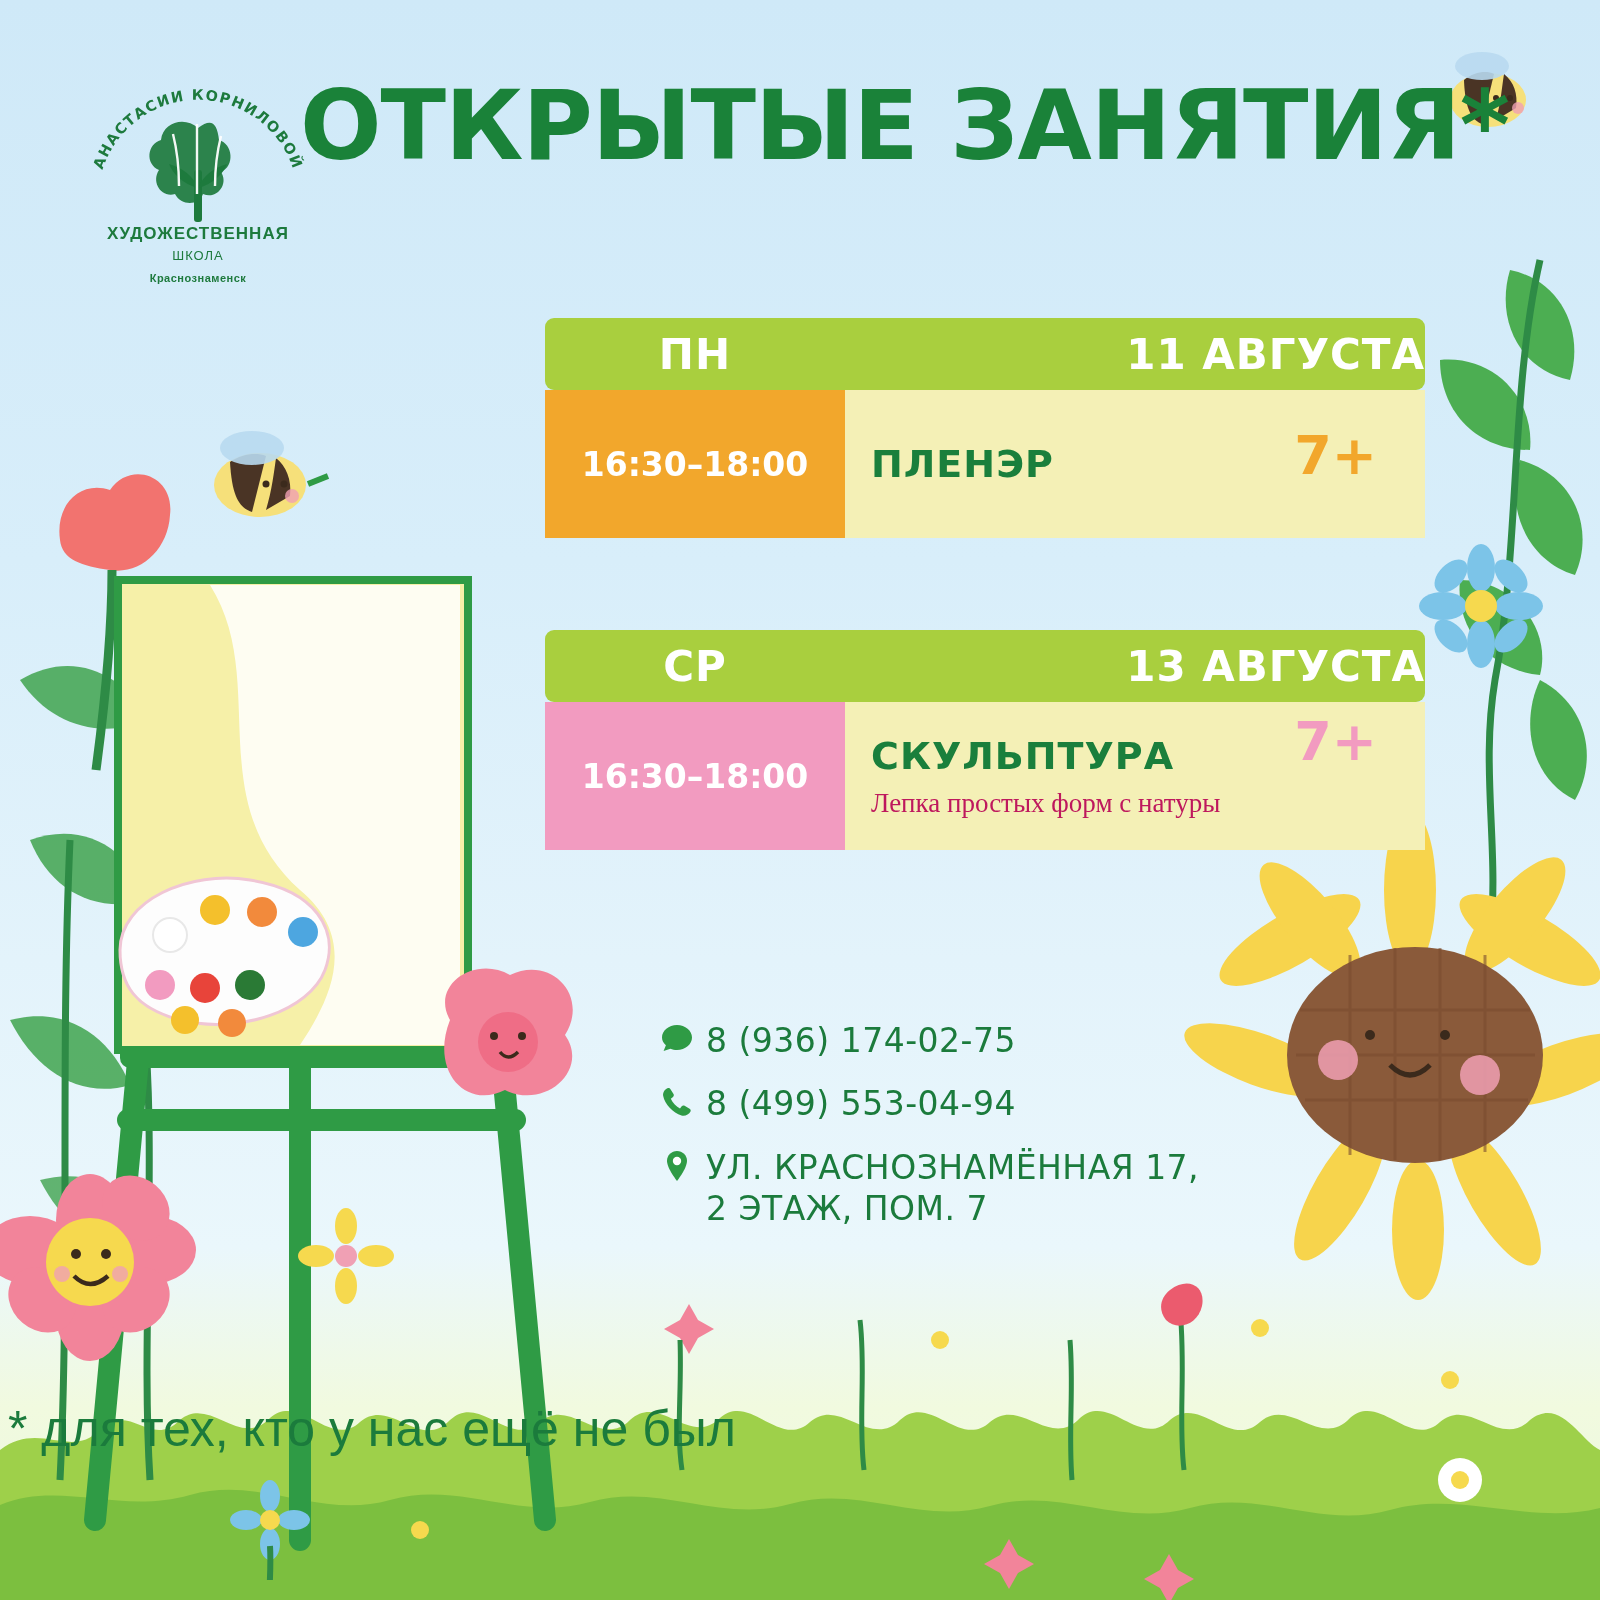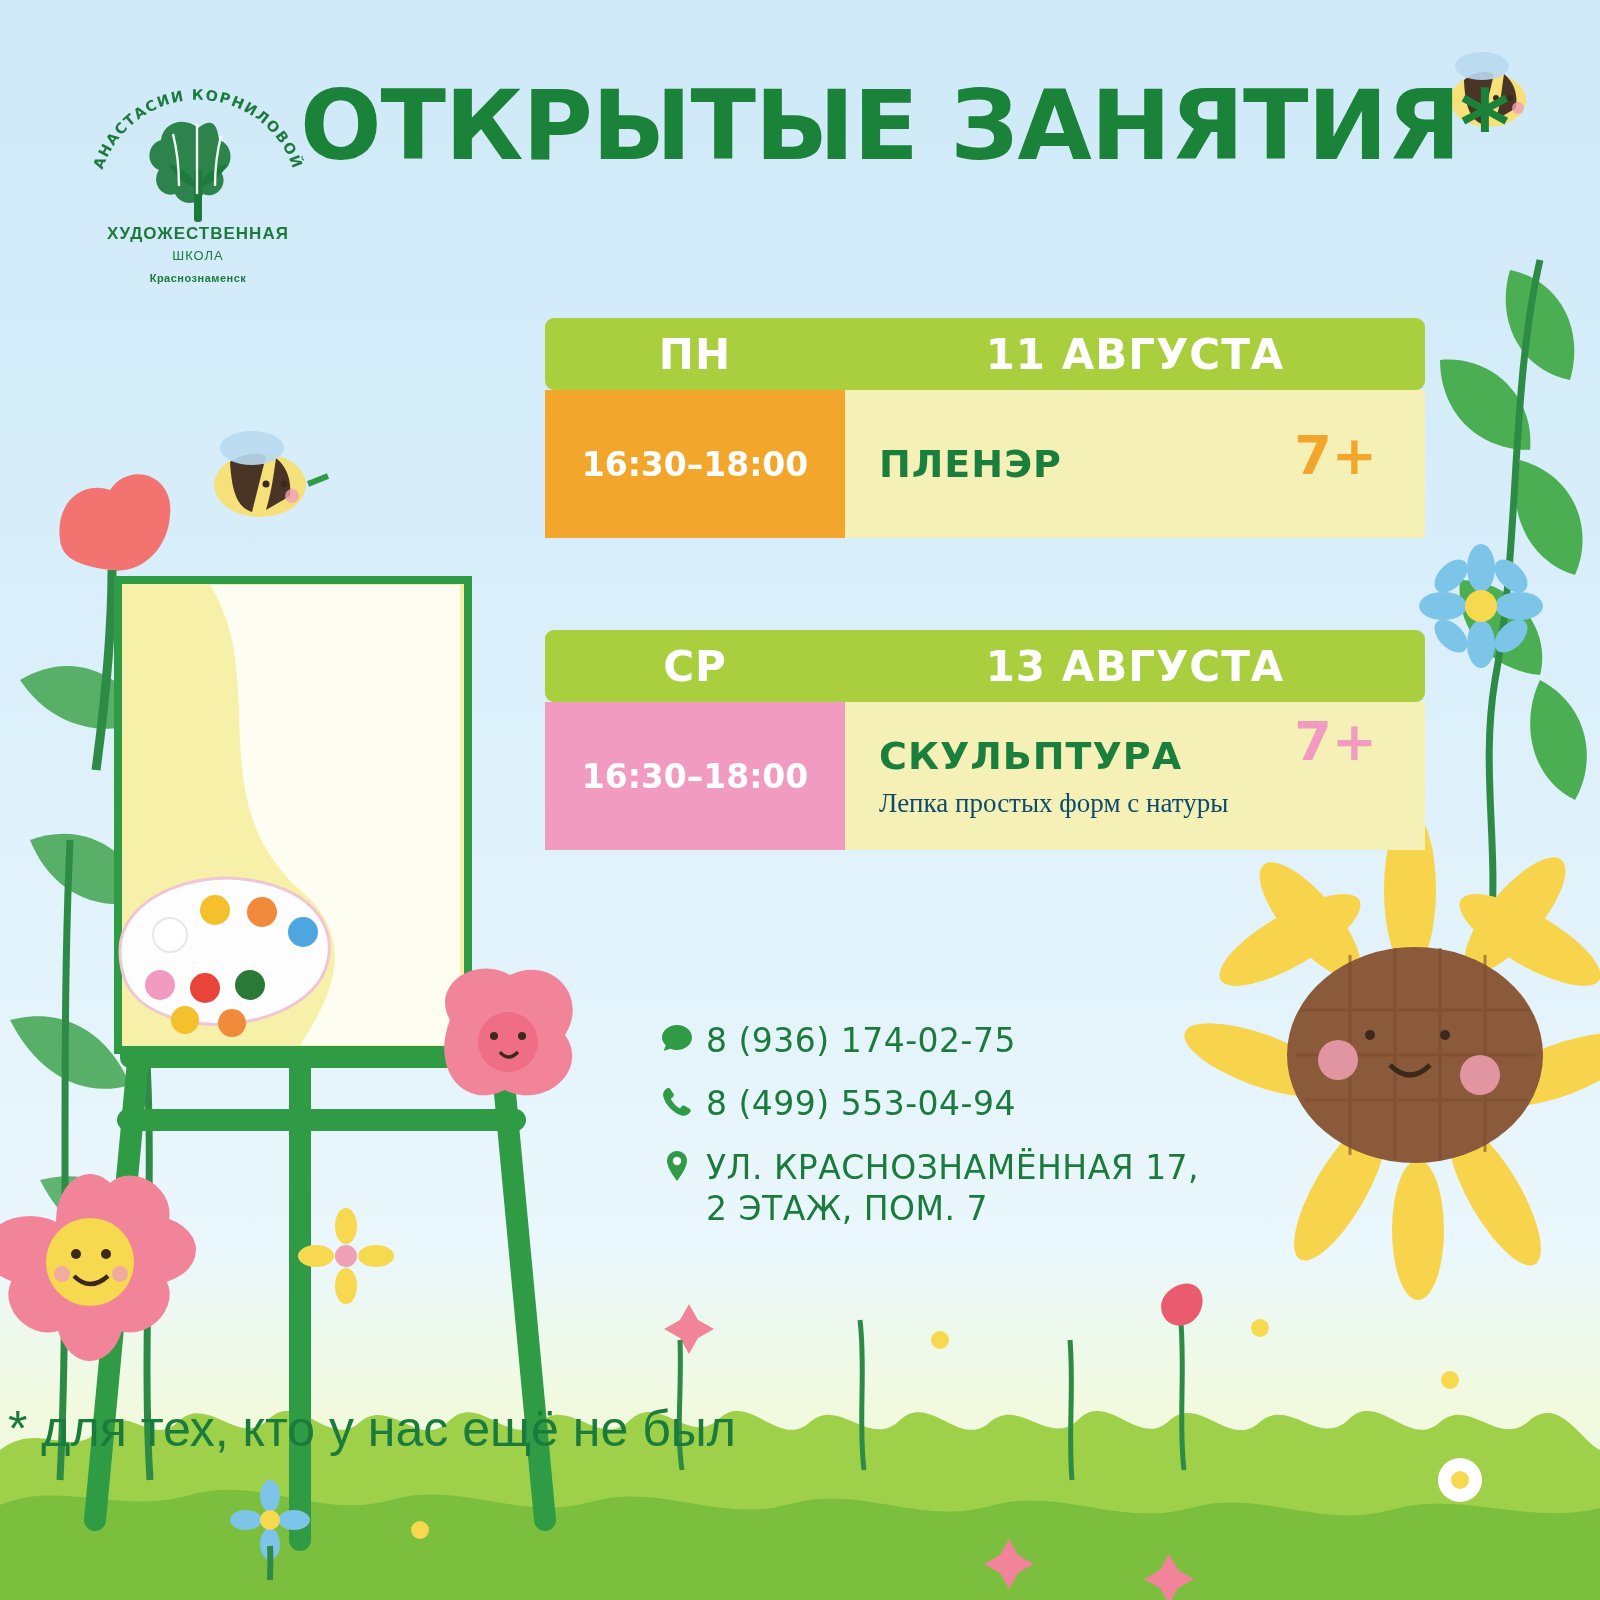--- a/index.html
+++ b/index.html
@@ -119,21 +119,21 @@
     font-size: 42px;
     letter-spacing: 1px;
     border-radius: 9px;
   }
   .card-head .day {
     width: 300px;
     text-align: center;
   }
   .card-head .date {
     flex: 1;
-    text-align: center;
+    text-align: right;
   }
   .card-body {
     display: flex;
     height: 148px;
     background: #f4f0b6;
   }
   .time-box {
     width: 300px;
     display: flex;
     align-items: center;
@@ -145,33 +145,33 @@
     letter-spacing: 0;
   }
   .time-orange { background: #f2a72c; }
   .time-pink { background: #f29bc0; }
   .body-right {
     flex: 1;
     position: relative;
     display: flex;
     flex-direction: column;
     justify-content: center;
-    padding-left: 34px;
+    padding-left: 26px;
   }
   .lesson {
     font-family: "DejaVu Sans", sans-serif;
     font-weight: bold;
     font-size: 38px;
     color: #1a7f3c;
     letter-spacing: 1px;
   }
   .sublesson {
     font-family: "Liberation Serif", serif;
     font-size: 27px;
-    color: #0c4a6e;
+    color: #be185d;
     margin-top: 10px;
   }
   .age {
     position: absolute;
     right: 48px;
     font-family: "DejaVu Sans", sans-serif;
     font-weight: bold;
     font-size: 54px;
   }
   .age-orange { color: #f2a72c; top: 34px; }

